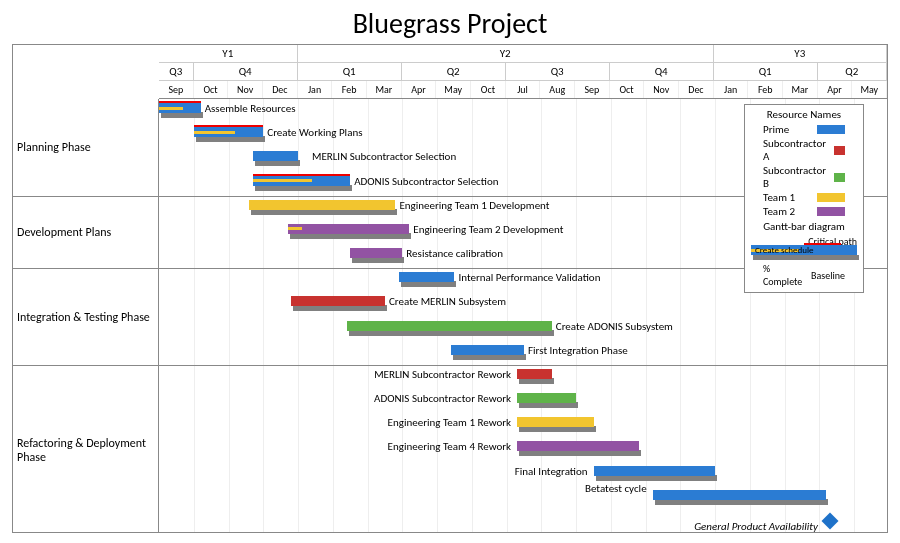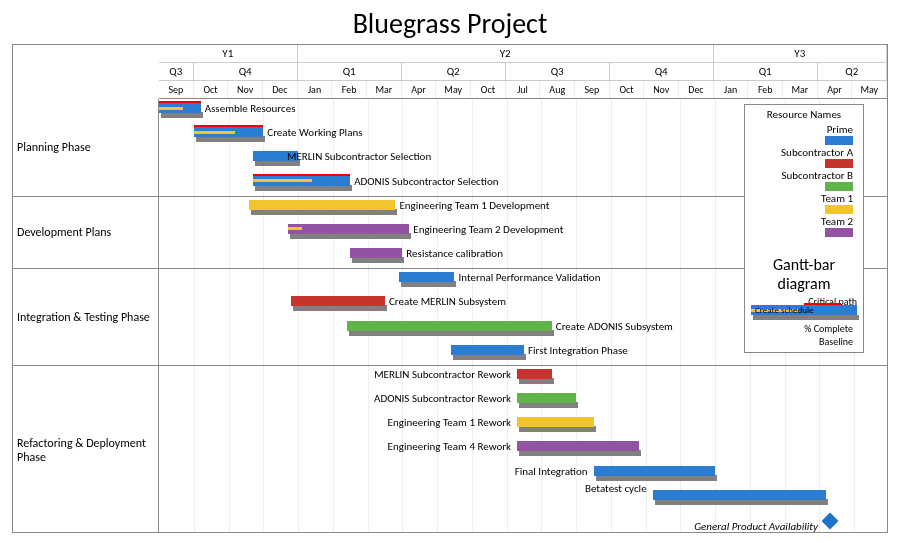--- a/index.html
+++ b/index.html
@@ -22,23 +22,23 @@
   .phase-divider { position: absolute; left: 146px; right: 0; height: 0; border-top: 1px solid #888; }
   .vgrid { position: absolute; top: 0; bottom: 0; width: 0; border-left: 1px solid #eee; }
   .task { position: absolute; height: 10px; }
   .baseline { position: absolute; height: 6px; background: #808080; }
   .task-label { position: absolute; font-size: 11px; white-space: nowrap; }
   .progress { position: absolute; height: 3px; top: 3.5px; }
   .critical { position: absolute; height: 2px; background: #e00; top: -2px; }
   .milestone { position: absolute; width: 12px; height: 12px; background: #1f72c9; transform: rotate(45deg); }
   .legend { position: absolute; border: 1px solid #888; background: #fff; font-size: 11px; padding: 3px 6px; }
   .legend-title { text-align: center; font-size: 11px; margin-bottom: 2px; }
-  .legend-row { display: flex; align-items: flex-end; justify-content: space-between; margin: 1px 4px; flex-direction: column; }
+  .legend-row { display: flex; align-items: center; justify-content: space-between; margin: 1px 12px; }
   .legend-swatch { width: 28px; height: 9px; margin-left: 8px; }
-  .legend-gantt-title { text-align: center; font-size: 16px; margin-top: 18px; }
+  .legend-gantt-title { text-align: center; font-size: 11px; margin-top: 2px; }
 </style>
 </head>
 <body>
 
 <div class="title">Bluegrass Project</div>
 
 <div class="grid">
   <div class="header">
     <div class="years" id="years">
         <div class="year" style="width: 139.048px;">Y1</div>
@@ -114,21 +114,21 @@
         </div>
         <div class="task-label" style="top: 3.08333px; left: 45.7143px;">Assemble Resources</div>
         <div class="baseline" style="left: 36.7619px; width: 69.5238px; top: 37.25px;"></div>
         <div class="task" style="left: 34.7619px; width: 69.5238px; top: 28.25px; background: rgb(43, 124, 211);">
           <div class="critical" style="left: 0px; width: 100%;"></div>
           <div class="progress" style="left: 0px; width: 41.7143px; background: rgb(242, 197, 47);"></div>
         </div>
         <div class="task-label" style="top: 27.25px; left: 108.286px;">Create Working Plans</div>
         <div class="baseline" style="left: 95.8571px; width: 45.1905px; top: 61.4167px;"></div>
         <div class="task" style="left: 93.8571px; width: 45.1905px; top: 52.4167px; background: rgb(43, 124, 211);"></div>
-        <div class="task-label" style="top: 51.4167px; left: 128px;">MERLIN Subcontractor Selection</div>
+        <div class="task-label" style="top: 51.4167px; left: 153px;">MERLIN Subcontractor Selection</div>
         <div class="baseline" style="left: 95.8571px; width: 97.3333px; top: 85.5833px;"></div>
         <div class="task" style="left: 93.8571px; width: 97.3333px; top: 76.5833px; background: rgb(43, 124, 211);">
           <div class="critical" style="left: 0px; width: 100%;"></div>
           <div class="progress" style="left: 0px; width: 59.0952px; background: rgb(242, 197, 47);"></div>
         </div>
         <div class="task-label" style="top: 75.5833px; left: 195.19px;">ADONIS Subcontractor Selection</div>
         <div class="baseline" style="left: 92.381px; width: 146px; top: 109.75px;"></div>
         <div class="task" style="left: 90.381px; width: 146px; top: 100.75px; background: rgb(242, 197, 47);"></div>
         <div class="task-label" style="top: 99.75px; left: 240.381px;">Engineering Team 1 Development</div>
         <div class="baseline" style="left: 130.619px; width: 121.667px; top: 133.917px;"></div>

